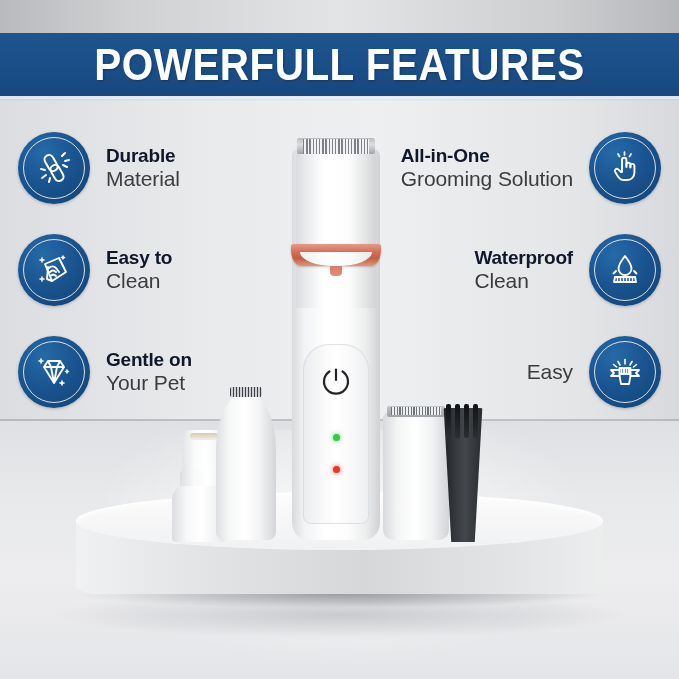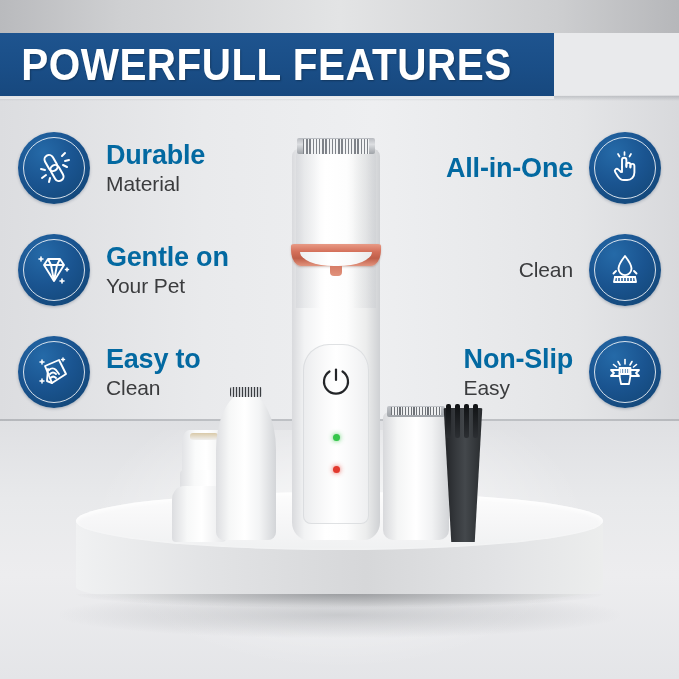--- a/index.html
+++ b/index.html
@@ -36,23 +36,23 @@
     position:absolute; left:0; top:419px; width:679px; height:3px;
     background:linear-gradient(to right,rgba(150,153,158,0.55),rgba(175,178,183,0.75),rgba(150,153,158,0.5));
   }
   .floor-glow {
     position:absolute; left:90px; top:430px; width:500px; height:240px;
     background:radial-gradient(ellipse at 50% 40%,rgba(255,255,255,0.75) 0%,rgba(255,255,255,0) 70%);
   }
 
   
   .header-bar {
-    position:absolute; left:0; top:33px; width:554px; height:63px;
+    position:absolute; left:0; top:33px; width:679px; height:63px;
     background:linear-gradient(to bottom,#1e548f 0%,#1a4e87 55%,#17487e 100%);
-    display:flex; align-items:center; 
+    display:flex; align-items:center; justify-content:center;
   }
   .header-bar::after{
     content:""; position:absolute; left:0; bottom:-3px; width:100%; height:3px;
     background:rgba(255,255,255,0.55);
   }
   .header-title {
     color:#ffffff;
     font-family:"Liberation Sans Narrow","Liberation Sans", sans-serif;
     font-weight:bold;
     font-size:44px;
@@ -83,21 +83,21 @@
   .feat-icon::before{
     content:""; position:absolute; left:5px; top:5px; right:5px; bottom:5px;
     border-radius:50%; border:1.6px solid rgba(255,255,255,0.82);
   }
   .feat-icon svg { width:40px; height:40px; display:block; position:relative; z-index:2; }
 
   .feat-text { padding:0 0 0 16px; }
   .features-right .feat-text { padding:0 16px 0 0; }
 
   .feat-title {
-    font-size:27px; font-weight:bold; color:#0369a1;
+    font-size:19px; font-weight:bold; color:#0f172a;
     line-height:1.12; letter-spacing:-0.2px; white-space:nowrap;
   }
   .feat-sub {
     font-size:21px; font-weight:normal; color:#3b3c3e;
     line-height:1.2; letter-spacing:-0.1px; white-space:nowrap;
   }
 
   
   .podium-wrap { position:absolute; left:0; top:0; width:679px; height:679px; }
   .podium-body {
@@ -320,63 +320,63 @@
       </div>
       <div class="feat-text">
         <div class="feat-title">Durable</div>
         <div class="feat-sub">Material</div>
       </div>
     </div>
 
     <div class="feature">
       <div class="feat-icon">
         <svg viewBox="0 0 40 40">
+          <g fill="none" stroke="#ffffff" stroke-width="1.9" stroke-linejoin="round" stroke-linecap="round">
+            <path d="M11 14 L25 8 L32 22 L18 31 Z"></path>
+            <path d="M15 18 c2-2 5-2 7 0 l3 4"></path>
+            <path d="M16 22 c2-2 4-2 6 0"></path>
+            <path d="M16.5 26 c2-2 4-1.5 5.5 0"></path>
+            <path d="M14 17 L13 29 L18 31"></path>
+          </g>
+          <g fill="none" stroke="#ffffff" stroke-width="1.5" stroke-linecap="round">
+            <path d="M8 8 l0 4 M6 10 l4 0"></path>
+            <path d="M29 6 l0 3 M27.5 7.5 l3 0"></path>
+            <path d="M8 27 l0 4 M6 29 l4 0"></path>
+          </g>
+        </svg>
+      </div>
+      <div class="feat-text">
+        <div class="feat-title">Easy to</div>
+        <div class="feat-sub">Clean</div>
+      </div>
+    </div>
+
+    <div class="feature">
+      <div class="feat-icon">
+        <svg viewBox="0 0 40 40">
           <g fill="none" stroke="#ffffff" stroke-width="1.9" stroke-linejoin="round">
             <path d="M10 15 L14 9 H26 L30 15 L20 31 Z"></path>
             <path d="M10 15 H30"></path>
             <path d="M14 9 L17 15 L20 31"></path>
             <path d="M26 9 L23 15 L20 31"></path>
             <path d="M17 15 H23"></path>
           </g>
           <g fill="none" stroke="#ffffff" stroke-width="1.6" stroke-linecap="round">
             <path d="M7 7 l0 4 M5 9 l4 0"></path>
             <path d="M33 18 l0 3 M31.5 19.5 l3 0"></path>
             <path d="M28 29 l0 4 M26 31 l4 0"></path>
           </g>
         </svg>
       </div>
       <div class="feat-text">
         <div class="feat-title">Gentle on</div>
         <div class="feat-sub">Your Pet</div>
       </div>
     </div>
 
-    <div class="feature">
-      <div class="feat-icon">
-        <svg viewBox="0 0 40 40">
-          <g fill="none" stroke="#ffffff" stroke-width="1.9" stroke-linejoin="round" stroke-linecap="round">
-            <path d="M11 14 L25 8 L32 22 L18 31 Z"></path>
-            <path d="M15 18 c2-2 5-2 7 0 l3 4"></path>
-            <path d="M16 22 c2-2 4-2 6 0"></path>
-            <path d="M16.5 26 c2-2 4-1.5 5.5 0"></path>
-            <path d="M14 17 L13 29 L18 31"></path>
-          </g>
-          <g fill="none" stroke="#ffffff" stroke-width="1.5" stroke-linecap="round">
-            <path d="M8 8 l0 4 M6 10 l4 0"></path>
-            <path d="M29 6 l0 3 M27.5 7.5 l3 0"></path>
-            <path d="M8 27 l0 4 M6 29 l4 0"></path>
-          </g>
-        </svg>
-      </div>
-      <div class="feat-text">
-        <div class="feat-title">Easy to</div>
-        <div class="feat-sub">Clean</div>
-      </div>
-    </div>
-
   </div>
 
   <div class="features-right">
 
     <div class="feature">
       <div class="feat-icon">
         <svg viewBox="0 0 40 40">
           <g fill="none" stroke="#ffffff" stroke-width="1.9" stroke-linejoin="round" stroke-linecap="round">
             <path d="M17 19 v-7 a2.2 2.2 0 0 1 4.4 0 v6"></path>
             <path d="M21.4 19 v-2.2 a2 2 0 0 1 4 0 V19"></path>
@@ -385,20 +385,21 @@
           </g>
           <g fill="none" stroke="#ffffff" stroke-width="1.7" stroke-linecap="round">
             <path d="M19.5 7 L19.5 4"></path>
             <path d="M14.5 8.5 L13 6"></path>
             <path d="M24.5 8.5 L26 6"></path>
           </g>
         </svg>
       </div>
       <div class="feat-text">
         <div class="feat-title">All-in-One</div>
+        <div class="feat-sub">Grooming Solution</div>
       </div>
     </div>
 
     <div class="feature">
       <div class="feat-icon">
         <svg viewBox="0 0 40 40">
           <g fill="none" stroke="#ffffff" stroke-width="1.9" stroke-linejoin="round" stroke-linecap="round">
             <path d="M20 6 c0 0 -6.5 8.3 -6.5 12.6 a6.5 6.5 0 0 0 13 0 C26.5 14.3 20 6 20 6 Z"></path>
             <path d="M11 21 l-2.5 2.5 M29 21 l2.5 2.5"></path>
             <path d="M10 27 H30"></path>
@@ -408,20 +409,21 @@
             <path d="M12.5 28.5 v2"></path>
               <path d="M15.5 28.5 v2"></path>
             <path d="M18.5 28.5 v2"></path>
               <path d="M21.5 28.5 v2"></path>
             <path d="M24.5 28.5 v2"></path>
               <path d="M27.5 28.5 v2"></path>
           </g>
         </svg>
       </div>
       <div class="feat-text">
+        <div class="feat-title">Waterproof</div>
         <div class="feat-sub">Clean</div>
       </div>
     </div>
 
     <div class="feature">
       <div class="feat-icon">
         <svg viewBox="0 0 40 40">
           <g fill="none" stroke="#ffffff" stroke-width="1.8" stroke-linejoin="round" stroke-linecap="round">
             <path d="M14.5 16 h11 v6 h-11 z"></path>
             <path d="M16.5 16 v6 M19 16 v6 M21.5 16 v6 M24 16 v6"></path>
@@ -432,20 +434,19 @@
           <g fill="none" stroke="#ffffff" stroke-width="1.6" stroke-linecap="round">
             <path d="M20 12 V7.5"></path>
             <path d="M15 13 L13 9.5"></path>
             <path d="M25 13 L27 9.5"></path>
             <path d="M11.5 15 L8.5 12.5"></path>
             <path d="M28.5 15 L31.5 12.5"></path>
           </g>
         </svg>
       </div>
       <div class="feat-text">
-        <div class="feat-title">Non-Slip</div>
         <div class="feat-sub">Easy</div>
       </div>
     </div>
 
   </div>
 
 </div>
 
 </body></html>

